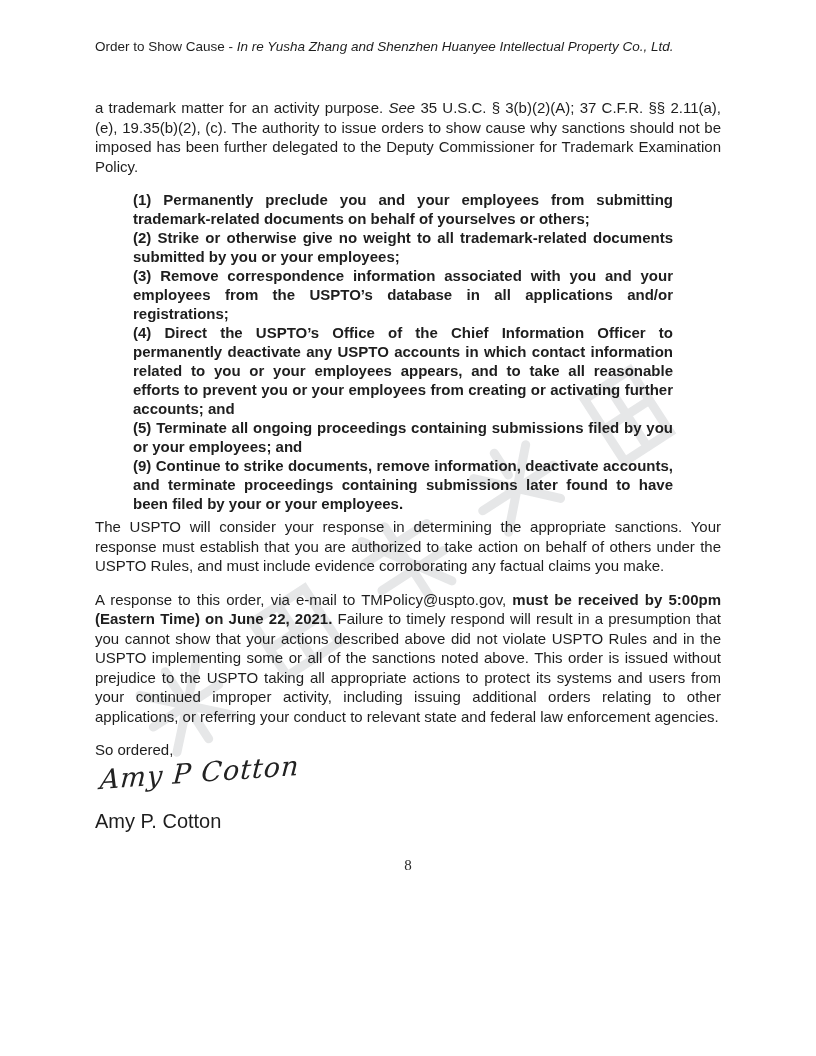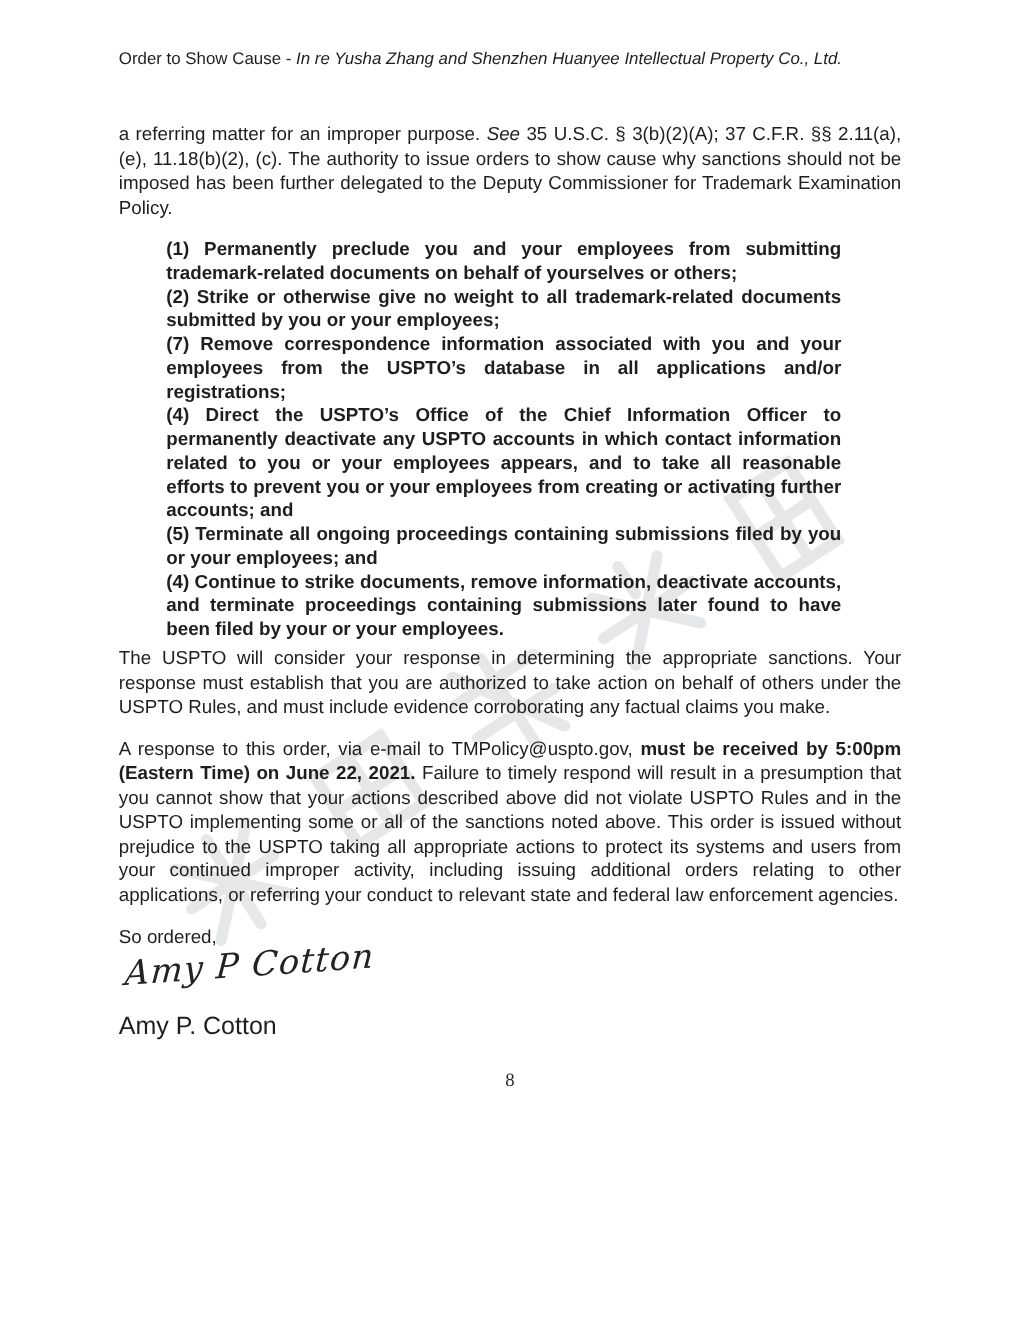--- a/index.html
+++ b/index.html
@@ -112,30 +112,30 @@
         <rect x="24" y="12" width="54" height="74"></rect>
         <path d="M51,12 v74 M24,48 h54"></path>
       </g>
     </g>
   </svg>
 
   <div class="page-content">
 
     <div class="doc-header"><span>Order to Show Cause - </span><span class="italic">In re Yusha Zhang and Shenzhen Huanyee Intellectual Property Co., Ltd.</span></div>
 
-    <p class="para"><span>a referring matter for an improper purpose. </span><span class="italic">See</span><span> 35 U.S.C. § 3(b)(2)(A); 37 C.F.R. §§ 2.11(a), (e), 11.18(b)(2), (c). The authority to issue orders to show cause why sanctions should not be imposed has been further delegated to the Deputy Commissioner for Trademark Examination Policy.</span></p>
+    <p class="para"><span>a trademark matter for an activity purpose. </span><span class="italic">See</span><span> 35 U.S.C. § 3(b)(2)(A); 37 C.F.R. §§ 2.11(a), (e), 19.35(b)(2), (c). The authority to issue orders to show cause why sanctions should not be imposed has been further delegated to the Deputy Commissioner for Trademark Examination Policy.</span></p>
 
 
     <div class="list-block">
       <p class="list-item">(1) Permanently preclude you and your employees from submitting trademark-related documents on behalf of yourselves or others;</p>
       <p class="list-item">(2) Strike or otherwise give no weight to all trademark-related documents submitted by you or your employees;</p>
-      <p class="list-item">(7) Remove correspondence information associated with you and your employees from the USPTO’s database in all applications and/or registrations;</p>
+      <p class="list-item">(3) Remove correspondence information associated with you and your employees from the USPTO’s database in all applications and/or registrations;</p>
       <p class="list-item">(4) Direct the USPTO’s Office of the Chief Information Officer to permanently deactivate any USPTO accounts in which contact information related to you or your employees appears, and to take all reasonable efforts to prevent you or your employees from creating or activating further accounts; and</p>
       <p class="list-item">(5) Terminate all ongoing proceedings containing submissions filed by you or your employees; and</p>
-      <p class="list-item">(4) Continue to strike documents, remove information, deactivate accounts, and terminate proceedings containing submissions later found to have been filed by your or your employees.</p>
+      <p class="list-item">(9) Continue to strike documents, remove information, deactivate accounts, and terminate proceedings containing submissions later found to have been filed by your or your employees.</p>
     </div>
 
     <p class="para">The USPTO will consider your response in determining the appropriate sanctions. Your response must establish that you are authorized to take action on behalf of others under the USPTO Rules, and must include evidence corroborating any factual claims you make.</p>
 
     <p class="para"><span>A response to this order, via e-mail to TMPolicy@uspto.gov, </span><span class="bold">must be received by 5:00pm (Eastern Time) on June 22, 2021.</span><span> Failure to timely respond will result in a presumption that you cannot show that your actions described above did not violate USPTO Rules and in the USPTO implementing some or all of the sanctions noted above. This order is issued without prejudice to the USPTO taking all appropriate actions to protect its systems and users from your continued improper activity, including issuing additional orders relating to other applications, or referring your conduct to relevant state and federal law enforcement agencies.</span></p>
 
     <p class="closing">So ordered,</p>
 
     <div class="signature-block">
       <span class="signature-script">Amy P Cotton</span>

